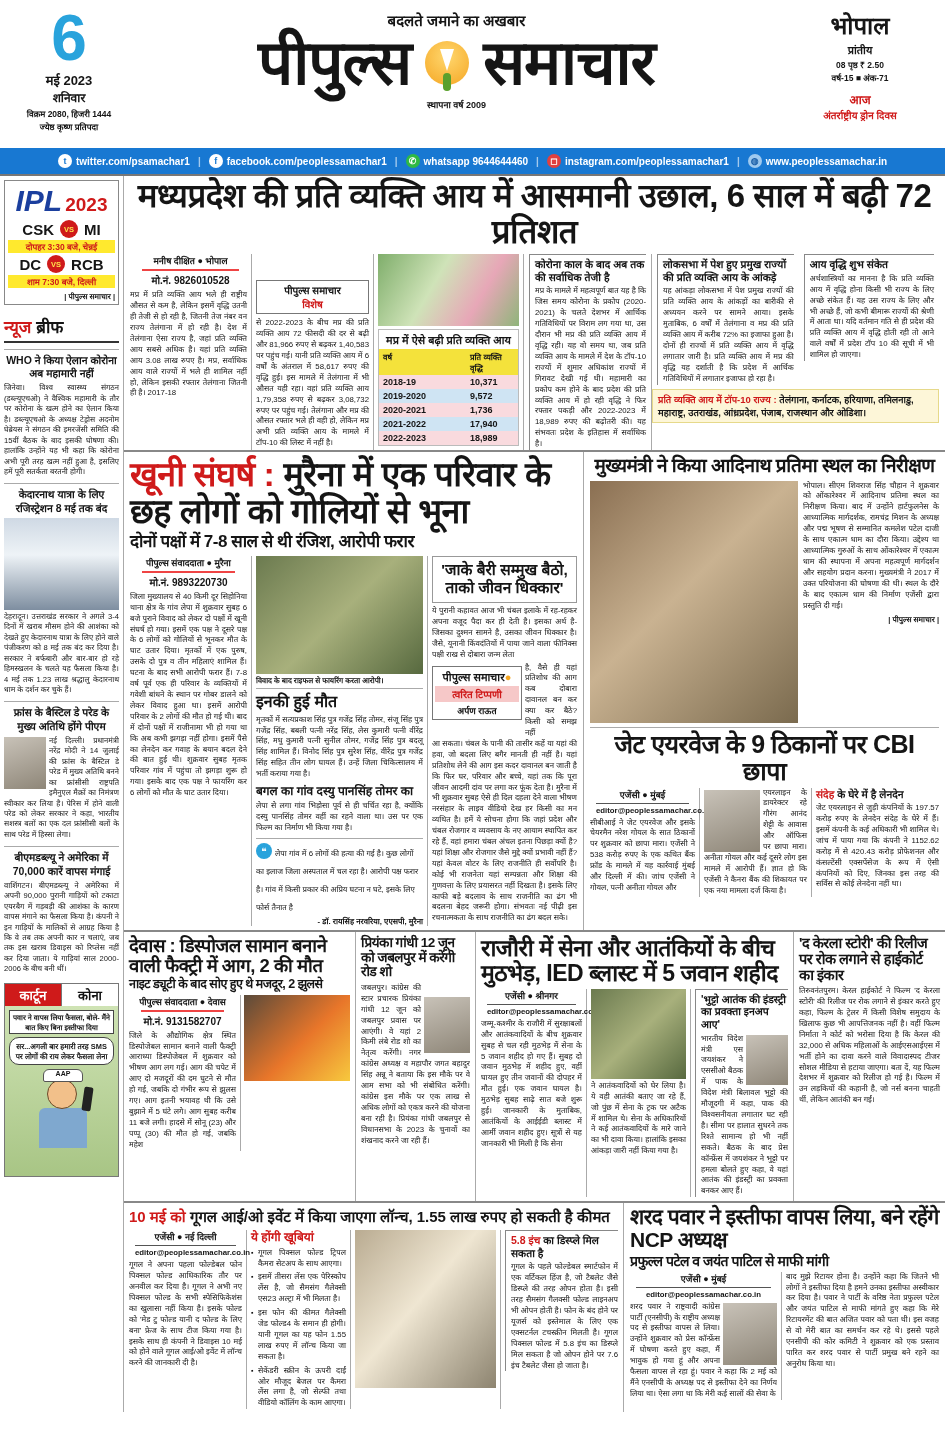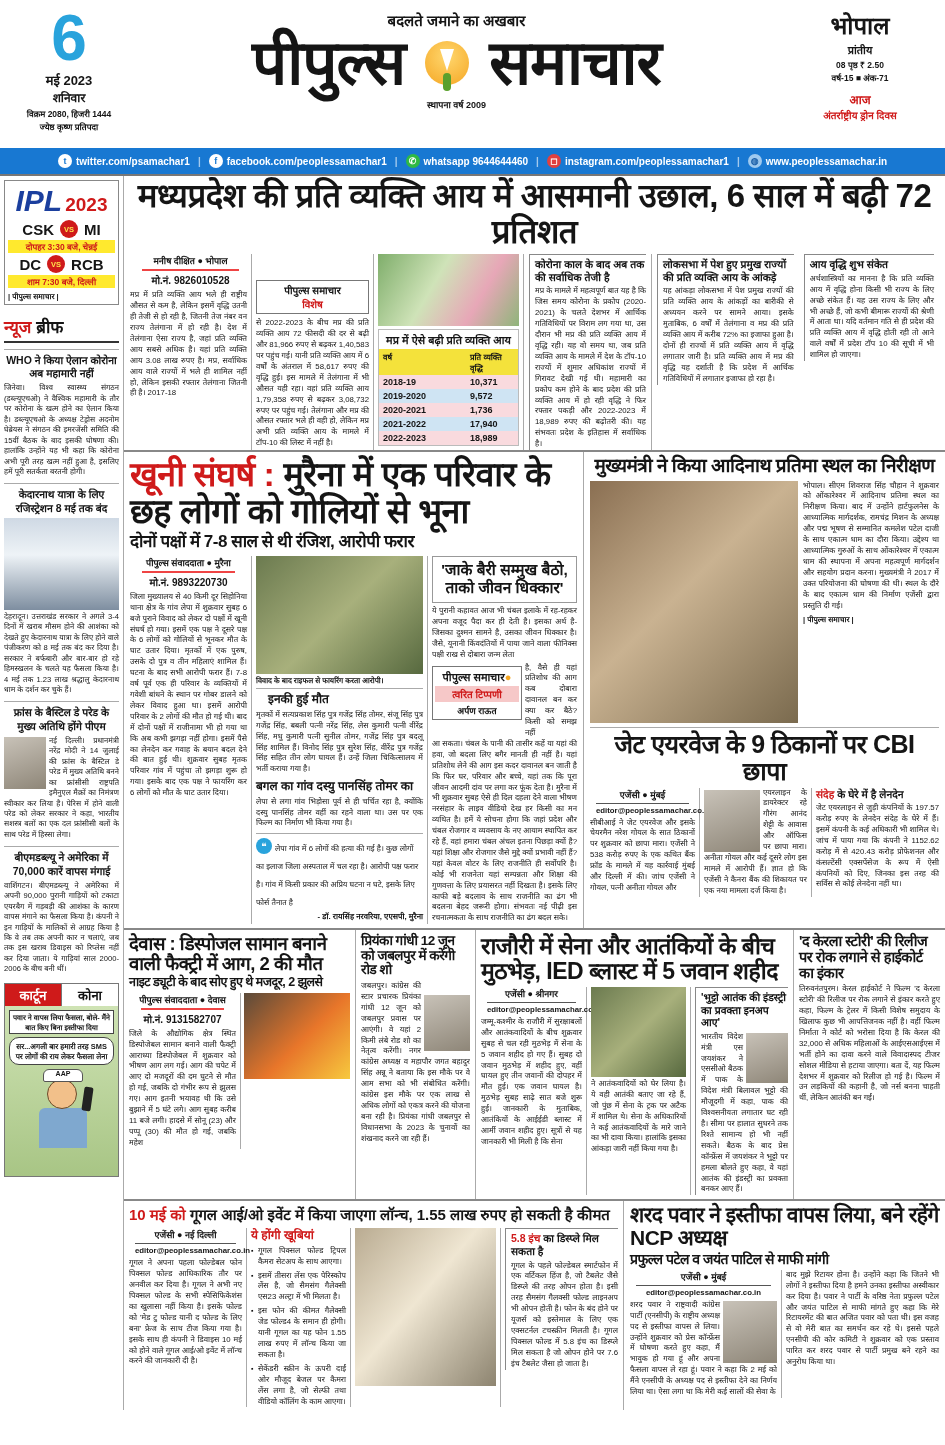--- a/index.html
+++ b/index.html
@@ -11,21 +11,21 @@
   .page{width:945px;height:1445px;background:#fff;margin:0 auto;position:relative;overflow:hidden;}
   
   .mast{height:148px;display:flex;align-items:stretch;padding:6px 10px 2px 10px;}
   .mast-left{width:118px;text-align:center;padding-top:2px;}
   .bigday{font-size:64px;font-weight:bold;color:var(--dblue);line-height:.95;}
   .mast-left .l1{font-weight:bold;font-size:13px;margin-top:2px;}
   .mast-left .l2{font-weight:bold;font-size:12px;}
   .mast-left .l3,.mast-left .l4{font-weight:bold;font-size:8.5px;margin-top:2px;}
   .mast-c{flex:1;text-align:center;padding-top:4px;}
   .tagline{font-weight:bold;font-size:15px;}
-  .titlerow{display:flex;align-items:center;justify-content:center;gap:20px;margin-top:2px;}
+  .titlerow{display:flex;align-items:center;justify-content:center;gap:14px;margin-top:2px;}
   .title{font-size:62px;font-weight:bold;letter-spacing:-1px;line-height:1.0;}
   .emblem{width:44px;height:44px;border-radius:50%;background:radial-gradient(circle at 50% 35%,#ffd76e,#f5a623);position:relative;flex:0 0 auto;}
   .emblem:before{content:"";position:absolute;left:50%;top:8px;transform:translateX(-50%);width:0;height:0;border-left:7px solid transparent;border-right:7px solid transparent;border-top:22px solid #fff;}
   .emblem:after{content:"";position:absolute;left:50%;bottom:-6px;transform:translateX(-50%);width:8px;height:18px;background:#5aa02c;border-radius:4px;}
   .estd{font-weight:bold;font-size:9px;margin-top:4px;}
   .mast-r{width:150px;text-align:center;padding-top:2px;}
   .city{font-weight:bold;font-size:24px;}
   .mast-r .e1{font-weight:bold;font-size:11px;margin-top:1px;}
   .mast-r .e2,.mast-r .e3{font-weight:bold;font-size:8.5px;margin-top:2px;}
   .today1{color:var(--red);font-weight:bold;font-size:12px;margin-top:8px;}
@@ -43,21 +43,21 @@
   .aside{width:124px;border-right:1px solid var(--rule);padding:4px 4px;}
   .main{flex:1;min-width:0;}
   
   .ipl{border:1px solid #888;padding:3px;text-align:center;}
   .ipl-t{display:flex;justify-content:center;align-items:baseline;gap:3px;}
   .ipl-name{font-size:30px;font-weight:bold;color:#1b3f9e;font-style:italic;}
   .ipl-year{font-size:19px;font-weight:bold;color:var(--red);}
   .iplrow{display:flex;align-items:center;justify-content:center;gap:6px;font-weight:bold;font-size:15px;margin-top:2px;}
   .vs{width:18px;height:18px;border-radius:50%;background:var(--red);color:#ffe34d;font-size:7.5px;display:flex;align-items:center;justify-content:center;font-weight:bold;}
   .ipl-time{background:#ffe92e;color:var(--red);font-weight:bold;font-size:8.5px;padding:1px 2px;margin-top:2px;}
-  .ipl-credit{font-size:7.5px;font-weight:bold;margin-top:3px;text-align:left;}
+  .ipl-credit{font-size:7.5px;font-weight:bold;margin-top:3px;text-align:right;}
   
   .nb-h{margin:10px 0 4px;font-size:17px;font-weight:bold;border-bottom:2px solid #333;padding-bottom:3px;}
   .nb-h .r{color:var(--red);}
   .brief{border-top:1px solid var(--rule);padding-top:4px;margin-top:6px;}
   .brief:first-of-type{border-top:none;}
   .b-t{font-weight:bold;font-size:10.5px;text-align:center;line-height:1.25;margin-bottom:3px;}
   .b-b{font-size:7.6px;line-height:1.38;text-align:justify;}
   .ph{width:100%;background:linear-gradient(135deg,#9fb6cf,#dce8f2 45%,#8fa8c4);position:relative;overflow:hidden;}
   .ph.snow{background:linear-gradient(180deg,#cfd9e4,#eef3f7 40%,#7e8ea0);}
   .ph.fire{background:linear-gradient(135deg,#5a4a3a,#e8762a 55%,#f7c93e);}
@@ -308,41 +308,44 @@
                   <div class="bd">यह आंकड़ा लोकसभा में पेश प्रमुख राज्यों की प्रति व्यक्ति आय के आंकड़ों का बारीकी से अध्ययन करने पर सामने आया। इसके मुताबिक, 6 वर्षों में तेलंगाना व मप्र की प्रति व्यक्ति आय में करीब 72% का इजाफा हुआ है। दोनों ही राज्यों में प्रति व्यक्ति आय में वृद्धि लगातार जारी है। प्रति व्यक्ति आय में मप्र की वृद्धि यह दर्शाती है कि प्रदेश में आर्थिक गतिविधियों में लगातार इजाफा हो रहा है।</div>
                 </div>
               </div>
               <div style="flex:1;padding:0 5px;">
                 <div class="corner">
                   <div class="bx-t">आय वृद्धि शुभ संकेत</div>
                   <div class="bd">अर्थशास्त्रियों का मानना है कि प्रति व्यक्ति आय में वृद्धि होना किसी भी राज्य के लिए अच्छे संकेत हैं। यह उस राज्य के लिए और भी अच्छे हैं, जो कभी बीमारू राज्यों की श्रेणी में आता था। यदि वर्तमान गति से ही प्रदेश की प्रति व्यक्ति आय में वृद्धि होती रही तो आने वाले वर्षों में प्रदेश टॉप 10 की सूची में भी शामिल हो जाएगा।</div>
                 </div>
               </div>
             </div>
+            <div class="strip">
+              <span class="r">प्रति व्यक्ति आय में टॉप-10 राज्य :</span> <span>तेलंगाना, कर्नाटक, हरियाणा, तमिलनाडु, महाराष्ट्र, उतराखंड, आंध्रप्रदेश, पंजाब, राजस्थान और ओडिशा।</span>
+            </div>
           </div>
         </div>
       </div>
 
       <div class="row" style="border-bottom:2px solid #888;">
         <div style="width:460px;padding:4px 6px;" class="vline">
           <div class="hl" style="font-size:34px;">
             <span class="r">खूनी संघर्ष :</span> <span>मुरैना में एक परिवार के छह लोगों को गोलियों से भूना</span>
           </div>
           <div class="hl" style="font-size:17px;margin-top:4px;">दोनों पक्षों में 7-8 साल से थी रंजिश, आरोपी फरार</div>
           <div class="row" style="margin-top:4px;">
             <div style="width:122px;padding-right:4px;" class="vline">
               <div class="by">पीपुल्स संवाददाता ● मुरैना</div>
               <div class="phone-no">मो.नं. 9893220730</div>
               <div class="bd">जिला मुख्यालय से 40 किमी दूर सिहोनिया थाना क्षेत्र के गांव लेपा में शुक्रवार सुबह 6 बजे पुराने विवाद को लेकर दो पक्षों में खूनी संघर्ष हो गया। इसमें एक पक्ष ने दूसरे पक्ष के 6 लोगों को गोलियों से भूनकर मौत के घाट उतार दिया। मृतकों में एक पुरुष, उसके दो पुत्र व तीन महिलाएं शामिल हैं। घटना के बाद सभी आरोपी फरार हैं। 7-8 वर्ष पूर्व एक ही परिवार के व्यक्तियों में गवेशी बांधने के स्थान पर गोबर डालने को लेकर विवाद हुआ था। इसमें आरोपी परिवार के 2 लोगों की मौत हो गई थी। बाद में दोनों पक्षों में राजीनामा भी हो गया था कि अब कभी झगड़ा नहीं होगा। इसमें पैसे का लेनदेन कर गवाह के बयान बदल देने की बात हुई थी। शुक्रवार सुबह मृतक परिवार गांव में पहुंचा तो झगड़ा शुरू हो गया। इसके बाद एक पक्ष ने फायरिंग कर 6 लोगों को मौत के घाट उतार दिया।</div>
             </div>
             <div style="width:176px;padding:0 4px;" class="vline">
               <div class="ph field" style="height:118px;"></div>
               <div class="cap">विवाद के बाद राइफल से फायरिंग करता आरोपी।</div>
               <div class="hr" style="margin:3px 0;"></div>
-              <div class="bx-t" style="font-size:12px;margin-left:12px;">इनकी हुई मौत</div>
+              <div class="bx-t" style="font-size:16px;">इनकी हुई मौत</div>
               <div class="bd">मृतकों में सत्यप्रकाश सिंह पुत्र गजेंद्र सिंह तोमर, संजू सिंह पुत्र गजेंद्र सिंह, बबली पत्नी नरेंद्र सिंह, लेस कुमारी पत्नी वीरेंद्र सिंह, मधु कुमारी पत्नी सुनील तोमर, गजेंद्र सिंह पुत्र बदलू सिंह शामिल हैं। विनोद सिंह पुत्र सुरेश सिंह, वीरेंद्र पुत्र गजेंद्र सिंह सहित तीन लोग घायल हैं। उन्हें जिला चिकित्सालय में भर्ती कराया गया है।</div>
               <div class="bx-t" style="font-size:12px;margin-top:4px;">बगल का गांव दस्यु पानसिंह तोमर का</div>
               <div class="bd">लेपा से लगा गांव भिड़ोसा पूर्व से ही चर्चित रहा है, क्योंकि दस्यु पानसिंह तोमर वहीं का रहने वाला था। उस पर एक फिल्म का निर्माण भी किया गया है।</div>
               <div class="hr" style="margin:4px 0 3px;"></div>
               <div>
                 <span class="qmark">❝</span>
                 <span class="bd">लेपा गांव में 6 लोगों की हत्या की गई है। कुछ लोगों का इलाज जिला अस्पताल में चल रहा है। आरोपी पक्ष फरार है। गांव में किसी प्रकार की अप्रिय घटना न घटे, इसके लिए फोर्स तैनात है</span>
                 <div class="attr">- डॉ. रायसिंह नरवरिया, एएसपी, मुरैना</div>
               </div>
             </div>

